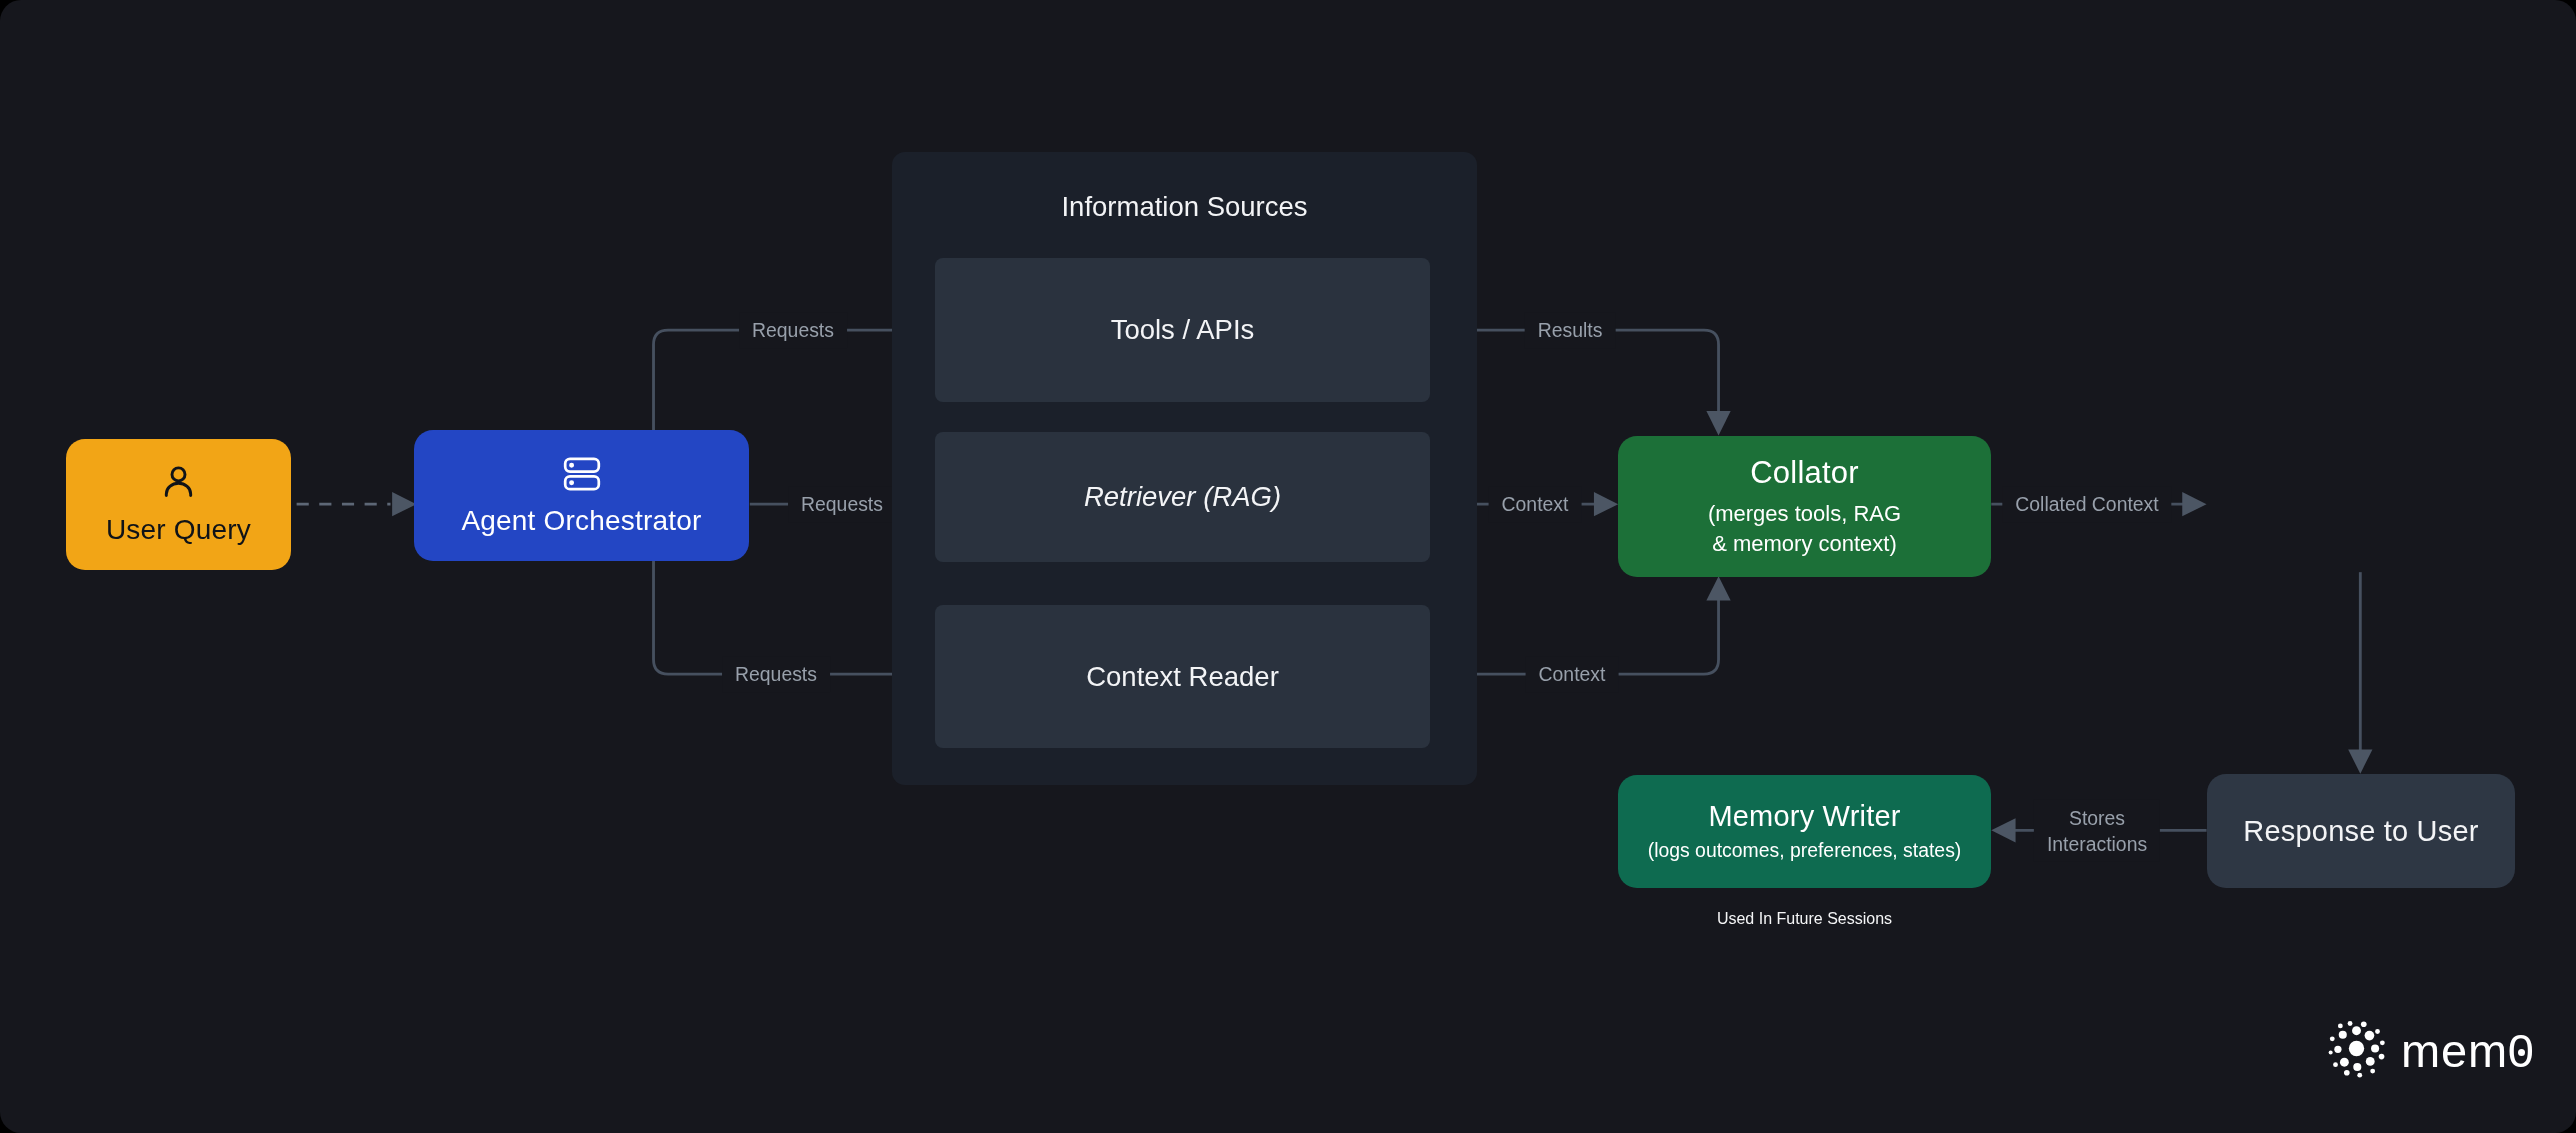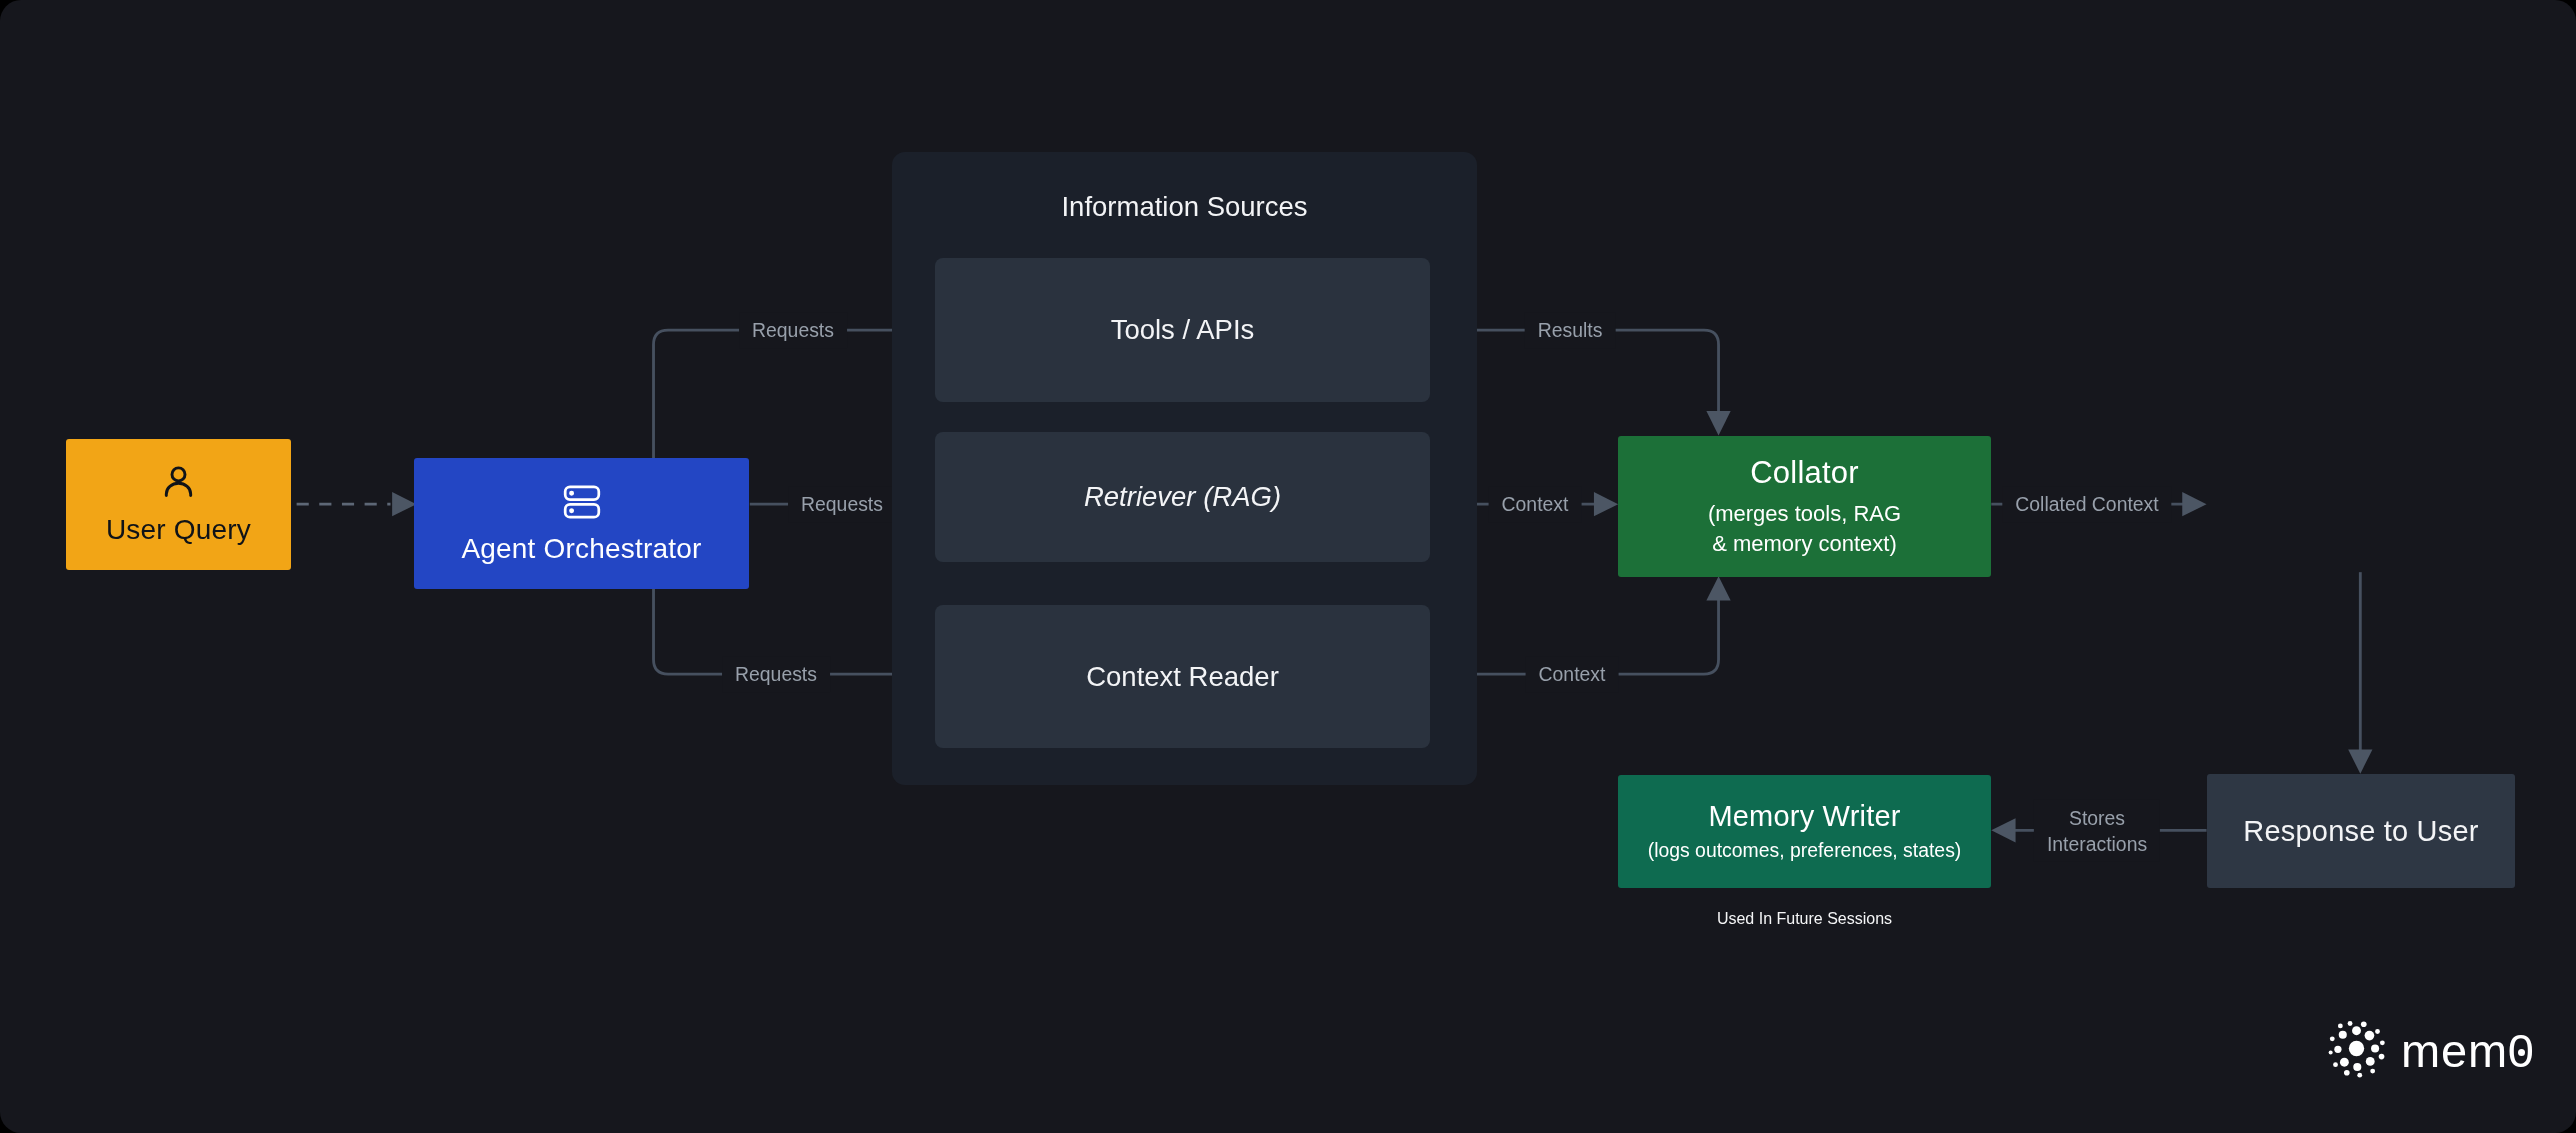--- a/index.html
+++ b/index.html
@@ -3,27 +3,27 @@
 <meta charset="utf-8">
 <style>
   html,body{margin:0;padding:0;background:#000;}
   body{width:2576px;height:1133px;font-family:"Liberation Sans", sans-serif;}
   .canvas{position:relative;width:2576px;height:1133px;background:#16171d;border-radius:21px;overflow:hidden;}
   svg.wires{position:absolute;left:0;top:0;z-index:1;}
   .wire{stroke:#46505f;stroke-width:3.5;fill:none;}
   .wire.dashed{stroke:#5d6776;stroke-dasharray:15 13;}
   .head{fill:#4c5664;stroke:none;}
 
-  .node{position:absolute;z-index:3;display:flex;flex-direction:column;align-items:center;justify-content:center;text-align:center;border-radius:3px;}
+  .node{position:absolute;z-index:3;display:flex;flex-direction:column;align-items:center;justify-content:center;text-align:center;border-radius:19px;}
   .node .icon{line-height:0;margin-bottom:11.3px;}
   .node-title{font-size:28px;font-weight:500;letter-spacing:0.2px;}
   .node-sub{font-size:22px;font-weight:400;line-height:1.32;margin-top:8px;}
 
   .user-query{left:66px;top:439px;width:225px;height:131px;background:#f2a516;color:#101318;}
-  .orchestrator{left:414px;top:458px;width:335px;height:131px;background:#2346c4;color:#fff;}
+  .orchestrator{left:414px;top:430px;width:335px;height:131px;background:#2346c4;color:#fff;}
 
   .panel{position:absolute;left:892px;top:152px;width:585px;height:633px;background:#1b202a;border-radius:13px;z-index:2;}
   .panel-title{position:absolute;left:0;top:39px;width:100%;text-align:center;color:#f3f4f6;font-size:27.5px;font-weight:500;}
   .source-box{position:absolute;left:43px;width:495px;background:#2a323e;border-radius:8px;display:flex;align-items:center;justify-content:center;color:#f3f4f6;font-size:27.5px;font-weight:400;}
   .source-tools{top:106px;height:144px;}
   .source-retriever{top:280px;height:130px;font-style:italic;}
   .source-reader{top:453px;height:143px;}
 
   .collator{left:1618px;top:436px;width:373px;height:141px;background:#1c7038;color:#fff;}
   .llm{left:2207px;top:431px;width:308px;height:141px;background:#1c7038;color:#fff;}

